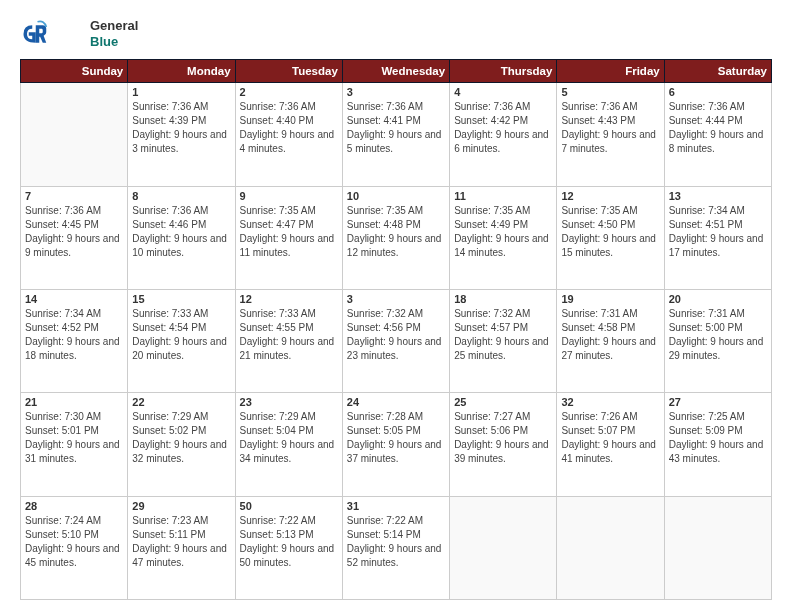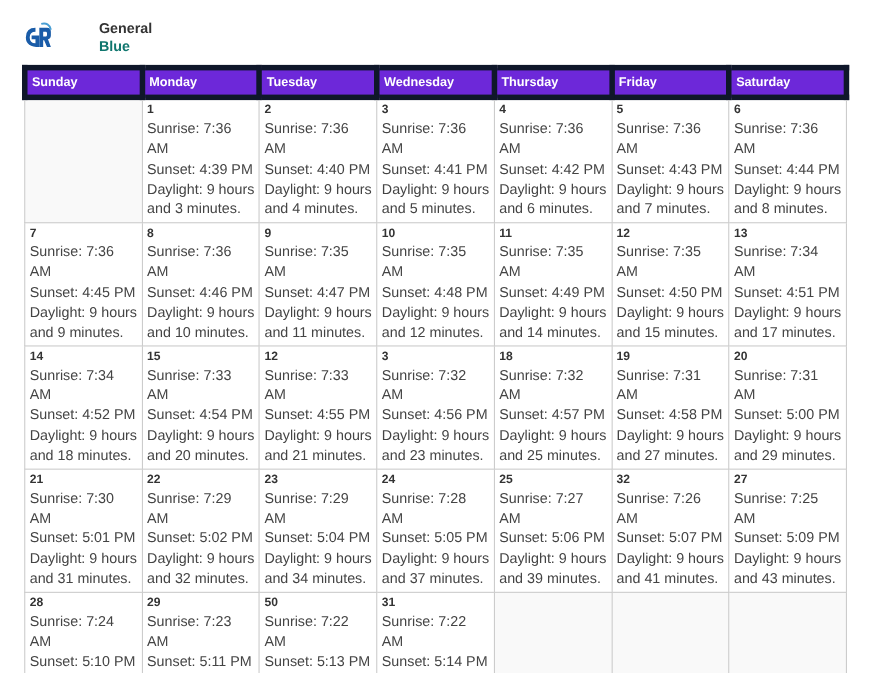--- a/index.html
+++ b/index.html
@@ -54,27 +54,27 @@
       color: #555;
     }
     .calendar {
       flex: 1;
       border: 1px solid #ccc;
       border-collapse: collapse;
       width: 100%;
       table-layout: fixed;
     }
     .calendar thead tr th {
-      background-color: #6d28d9;
+      background-color: #7f1d1d;
       color: #fff;
       font-size: 11.5px;
       font-weight: bold;
       padding: 5px 4px;
-      text-align: left;
-      border: 5px solid #0f172a;
+      text-align: right;
+      border: 1px solid #0f172a;
     }
     .calendar tbody tr td {
       border: 1px solid #ccc;
       vertical-align: top;
       padding: 3px 4px;
       font-size: 10px;
       color: #333;
       background: #fff;
       height: 88px;
     }
@@ -82,21 +82,21 @@
       background: #f9f9f9;
     }
     .day-number {
       font-size: 11px;
       font-weight: bold;
       color: #333;
       display: block;
       margin-bottom: 2px;
     }
     .day-info {
-      font-size: 13px;
+      font-size: 10px;
       color: #444;
       line-height: 1.4;
     }
     .alt-row td {
       background: #f0f4fa;
     }
   </style>
 </head>
 <body>
 

